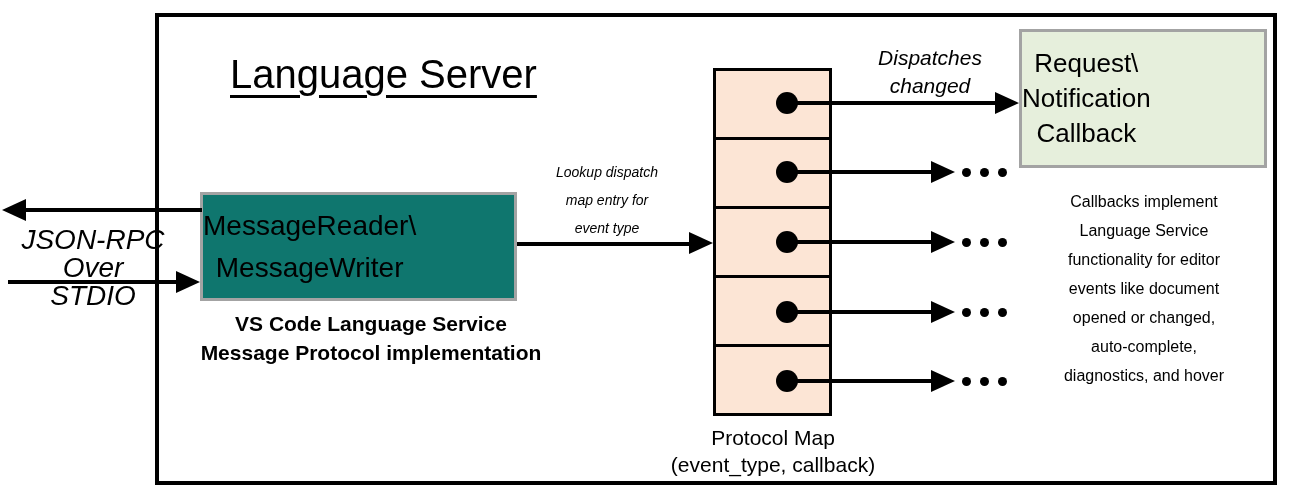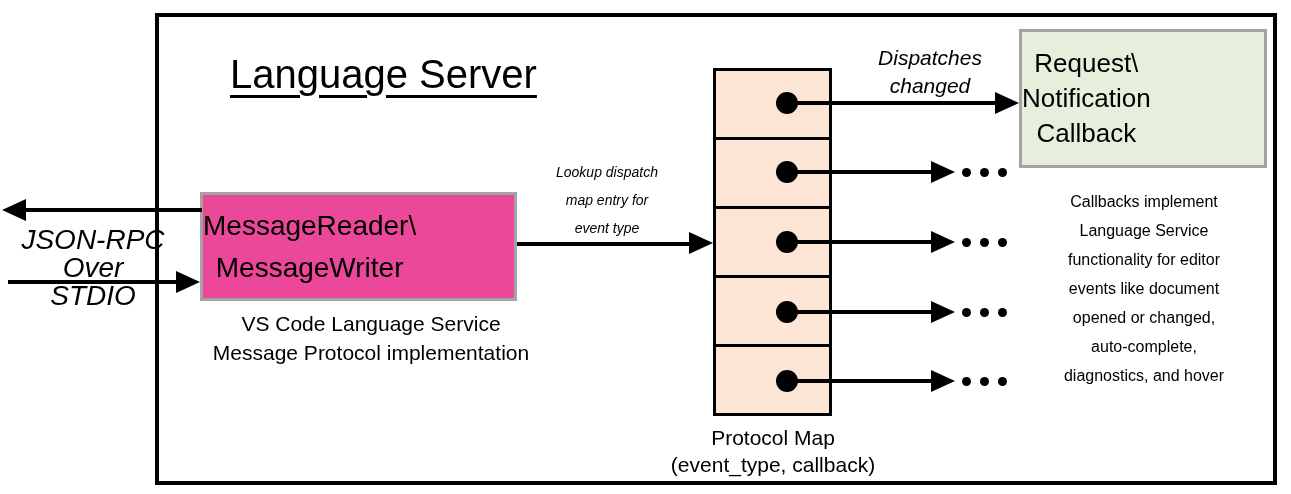--- a/index.html
+++ b/index.html
@@ -22,21 +22,21 @@
     font-size:40px;text-align:left;
     text-decoration:underline;text-decoration-thickness:3px;text-underline-offset:7px;
   }
   .box{
     position:absolute;border:3px solid #a3a3a3;box-sizing:border-box;
     display:flex;align-items:center;justify-content:flex-start;
     z-index:2;
   }
   .msgbox{left:200px;top:192px;width:317px;height:109px;font-size:28px;line-height:42px;}
   .cbbox{left:1019px;top:29px;width:248px;height:139px;font-size:26px;line-height:35px;}
-  .caption{font-size:21px;line-height:29px;}
+  .caption{font-size:21px;line-height:29px;font-weight:bold;}
   .note{font-size:16px;line-height:29px;}
   .lbl-italic{font-style:italic;}
   .hline{position:absolute;height:4px;background:#000;z-index:3;}
   .tri{position:absolute;width:0;height:0;z-index:3;}
   .tri-right{border-top:11px solid transparent;border-bottom:11px solid transparent;border-left:24px solid #000;}
   .tri-left{border-top:11px solid transparent;border-bottom:11px solid transparent;border-right:24px solid #000;}
   .dmap{
     position:absolute;left:713px;top:68px;width:119px;height:348px;
     border:3px solid #000;box-sizing:border-box;
     display:flex;flex-direction:column;z-index:1;
@@ -59,21 +59,21 @@
 
   <div class="title">Language Server</div>
 
   <div class="hline" style="left:24px;top:208px;width:178px;"></div>
   <div class="tri tri-left" style="left:2px;top:199px;"></div>
   <div class="hline" style="left:8px;top:280px;width:170px;"></div>
   <div class="tri tri-right" style="left:176px;top:271px;"></div>
   <div class="abs ml lbl-italic" style="left:18px;top:220px;width:150px;font-size:28px;line-height:28px;margin-top:6px;">JSON-RPC
 Over STDIO</div>
 
-  <div class="box msgbox" style="background: #ec4899;">
+  <div class="box msgbox" style="background: #0f766e;">
     <div class="ml">MessageReader\
 MessageWriter</div>
   </div>
   <div class="abs ml caption" style="left:180px;top:309px;width:382px;">VS Code Language Service
 Message Protocol implementation</div>
 
   <div class="hline" style="left:517px;top:242px;width:174px;"></div>
   <div class="tri tri-right" style="left:689px;top:232px;"></div>
   <div class="abs ml lbl-italic" style="left:507px;top:158px;width:200px;font-size:14px;line-height:28px;">Lookup dispatch
 map entry for

